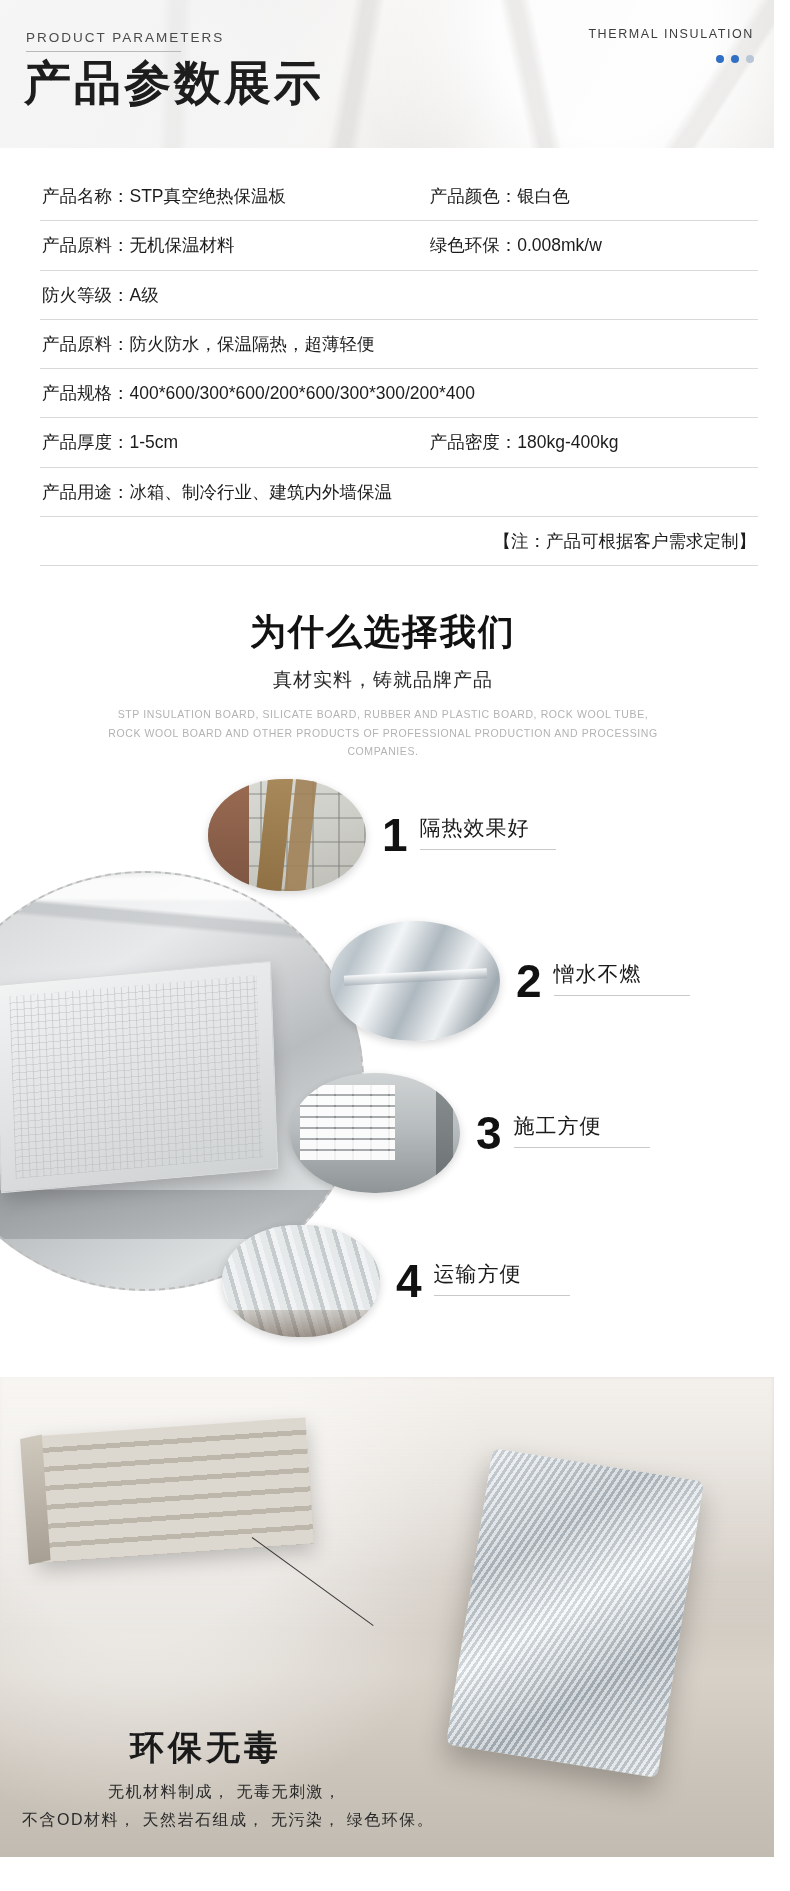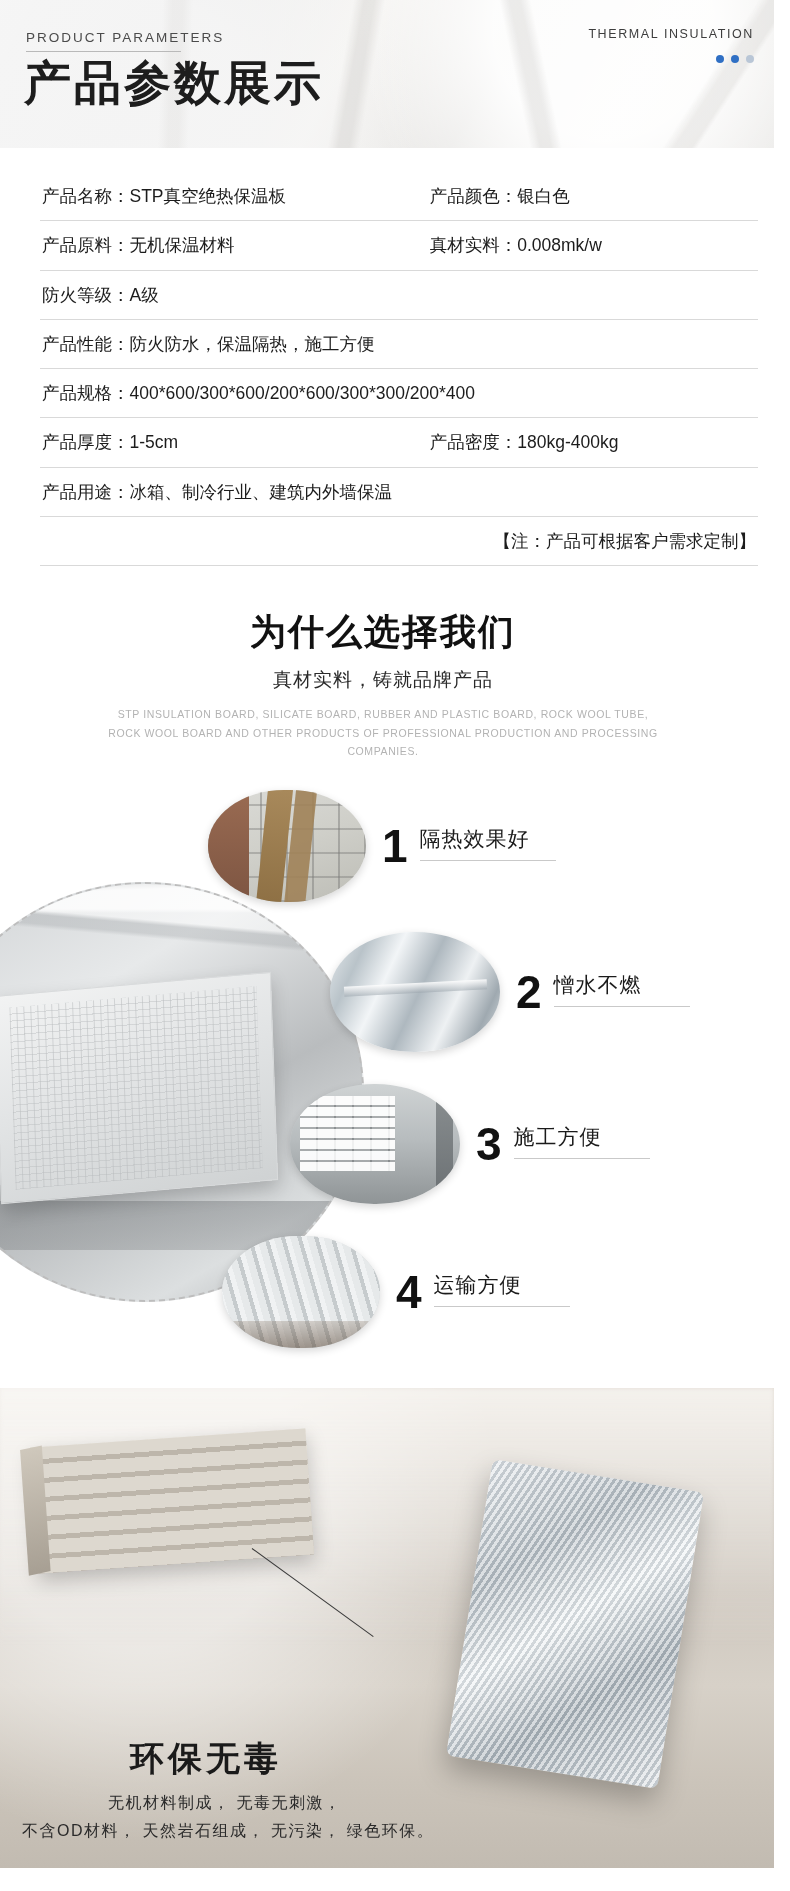--- a/index.html
+++ b/index.html
@@ -117,21 +117,21 @@
     color: #111;
     line-height: 1.2;
   }
   .why-sub {
     margin-top: 14px;
     font-size: 19px;
     color: #2b2b2b;
     letter-spacing: 1px;
   }
   .why-en {
-    margin: 12px auto 12px auto;
+    margin: 12px auto 1px auto;
     width: 560px;
     font-size: 10.5px;
     line-height: 1.75;
     letter-spacing: 0.6px;
     color: #b3b3b3;
     text-transform: uppercase;
   }
 
   
   .features {
@@ -362,29 +362,29 @@
 
   <div class="params">
 
     <div class="prow">
       <div class="pcell">产品名称：STP真空绝热保温板</div>
       <div class="pcell right">产品颜色：银白色</div>
     </div>
 
     <div class="prow">
       <div class="pcell">产品原料：无机保温材料</div>
-      <div class="pcell right">真材实料：0.008mk/w</div>
+      <div class="pcell right">绿色环保：0.008mk/w</div>
     </div>
 
     <div class="prow">
       <div class="pcell right">防火等级：A级</div>
     </div>
 
     <div class="prow">
-      <div class="pcell wide">产品性能：防火防水，保温隔热，施工方便</div>
+      <div class="pcell wide">产品原料：防火防水，保温隔热，超薄轻便</div>
     </div>
 
     <div class="prow">
       <div class="pcell wide">产品规格：400*600/300*600/200*600/300*300/200*400</div>
     </div>
 
     <div class="prow">
       <div class="pcell">产品厚度：1-5cm</div>
       <div class="pcell right">产品密度：180kg-400kg</div>
     </div>

